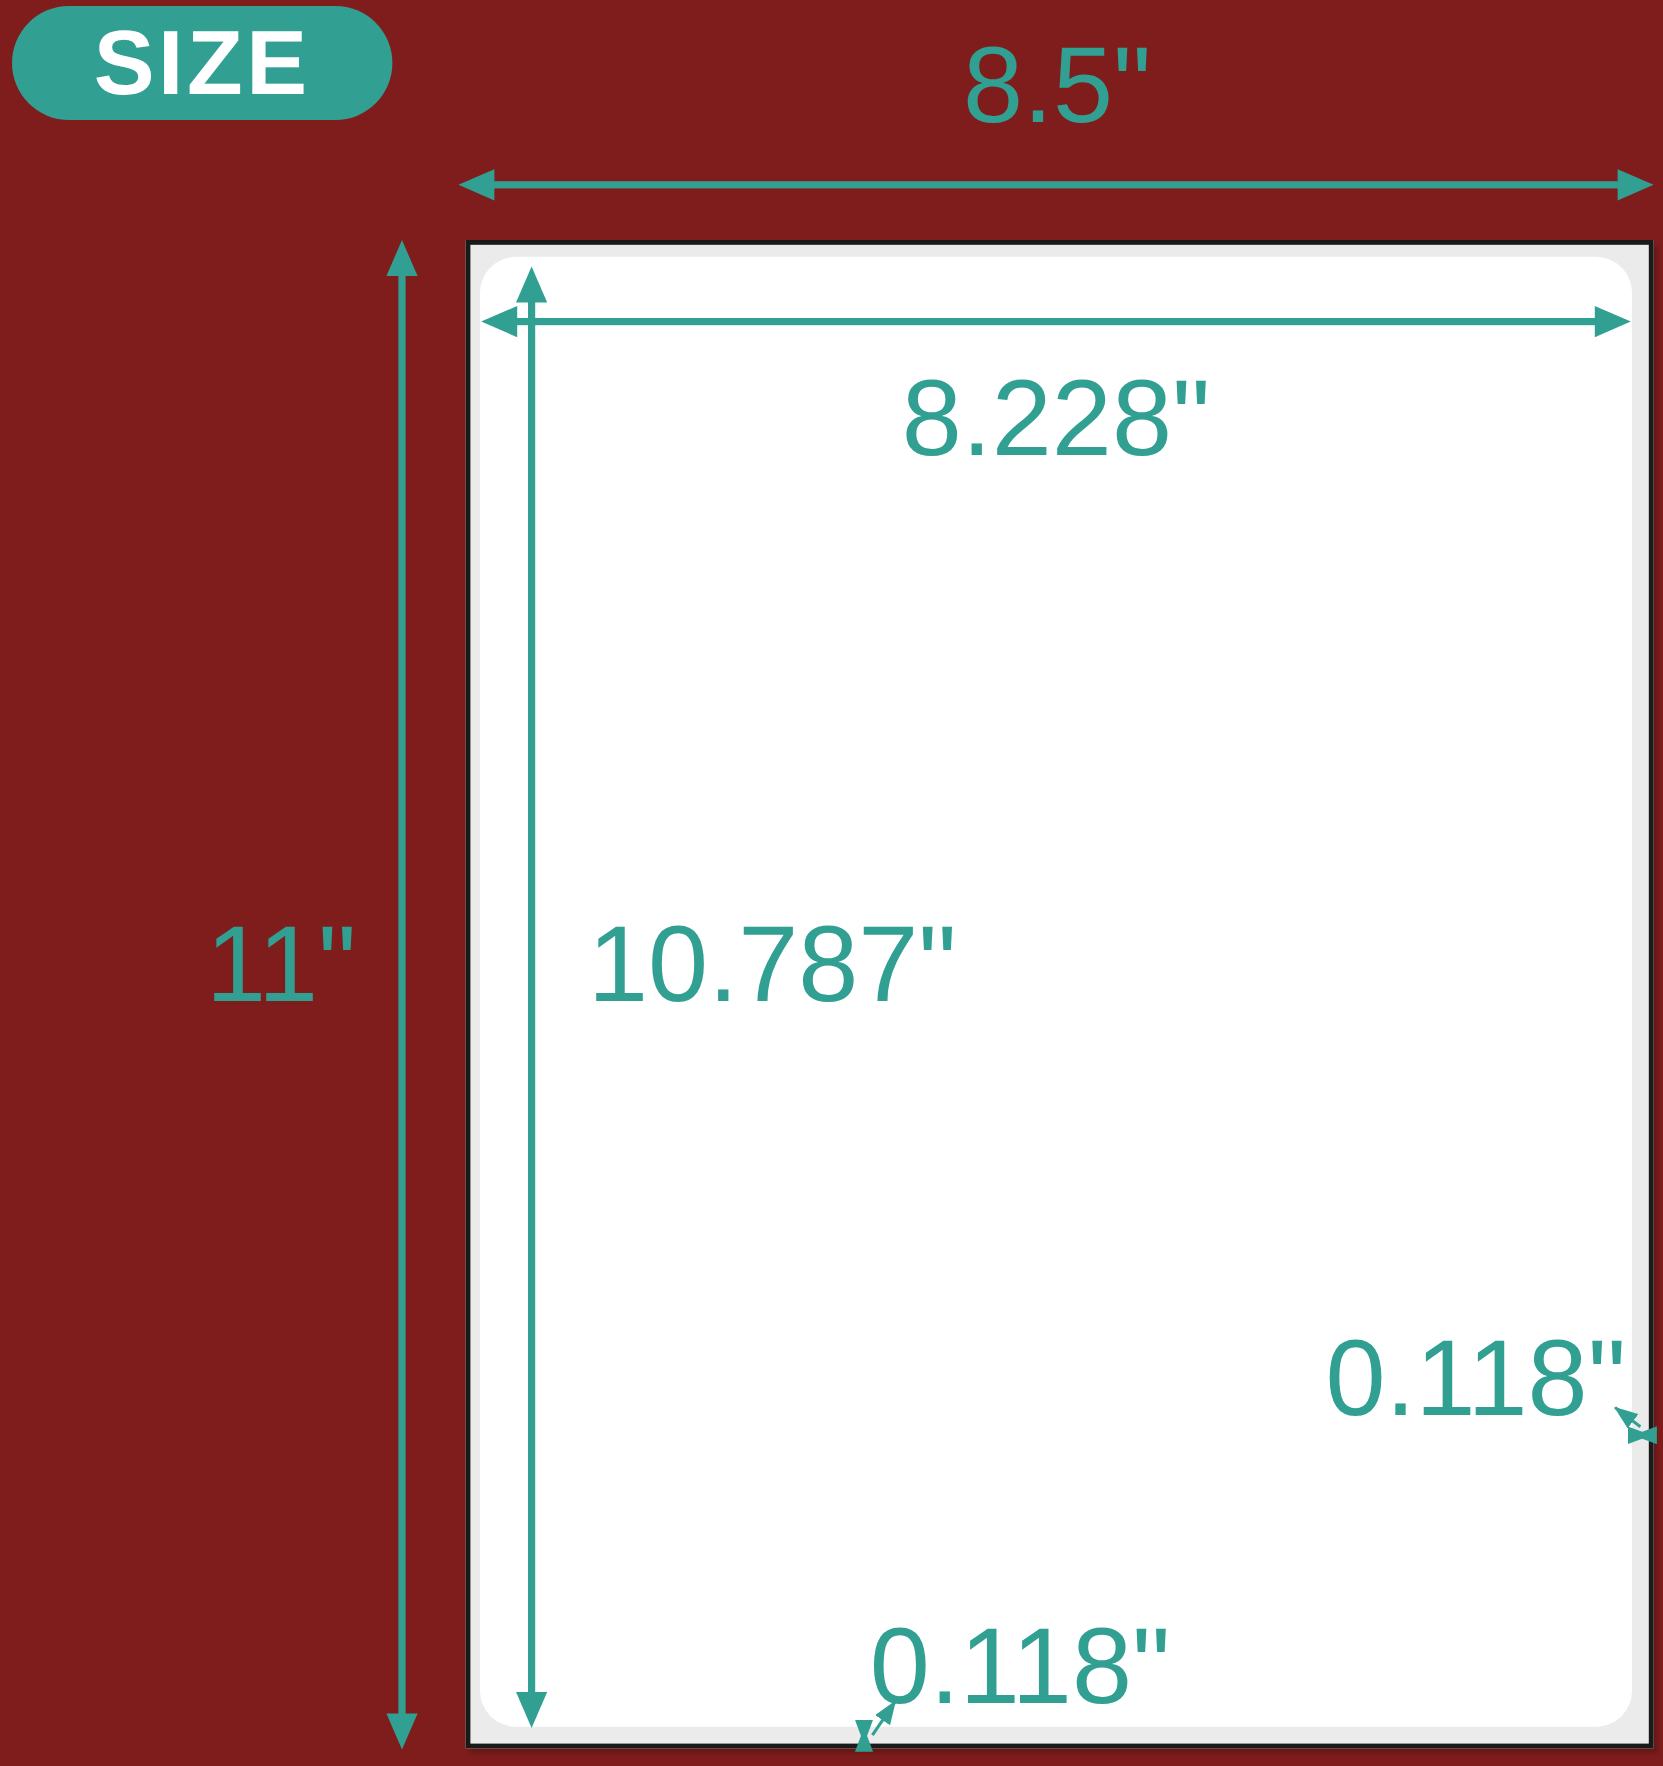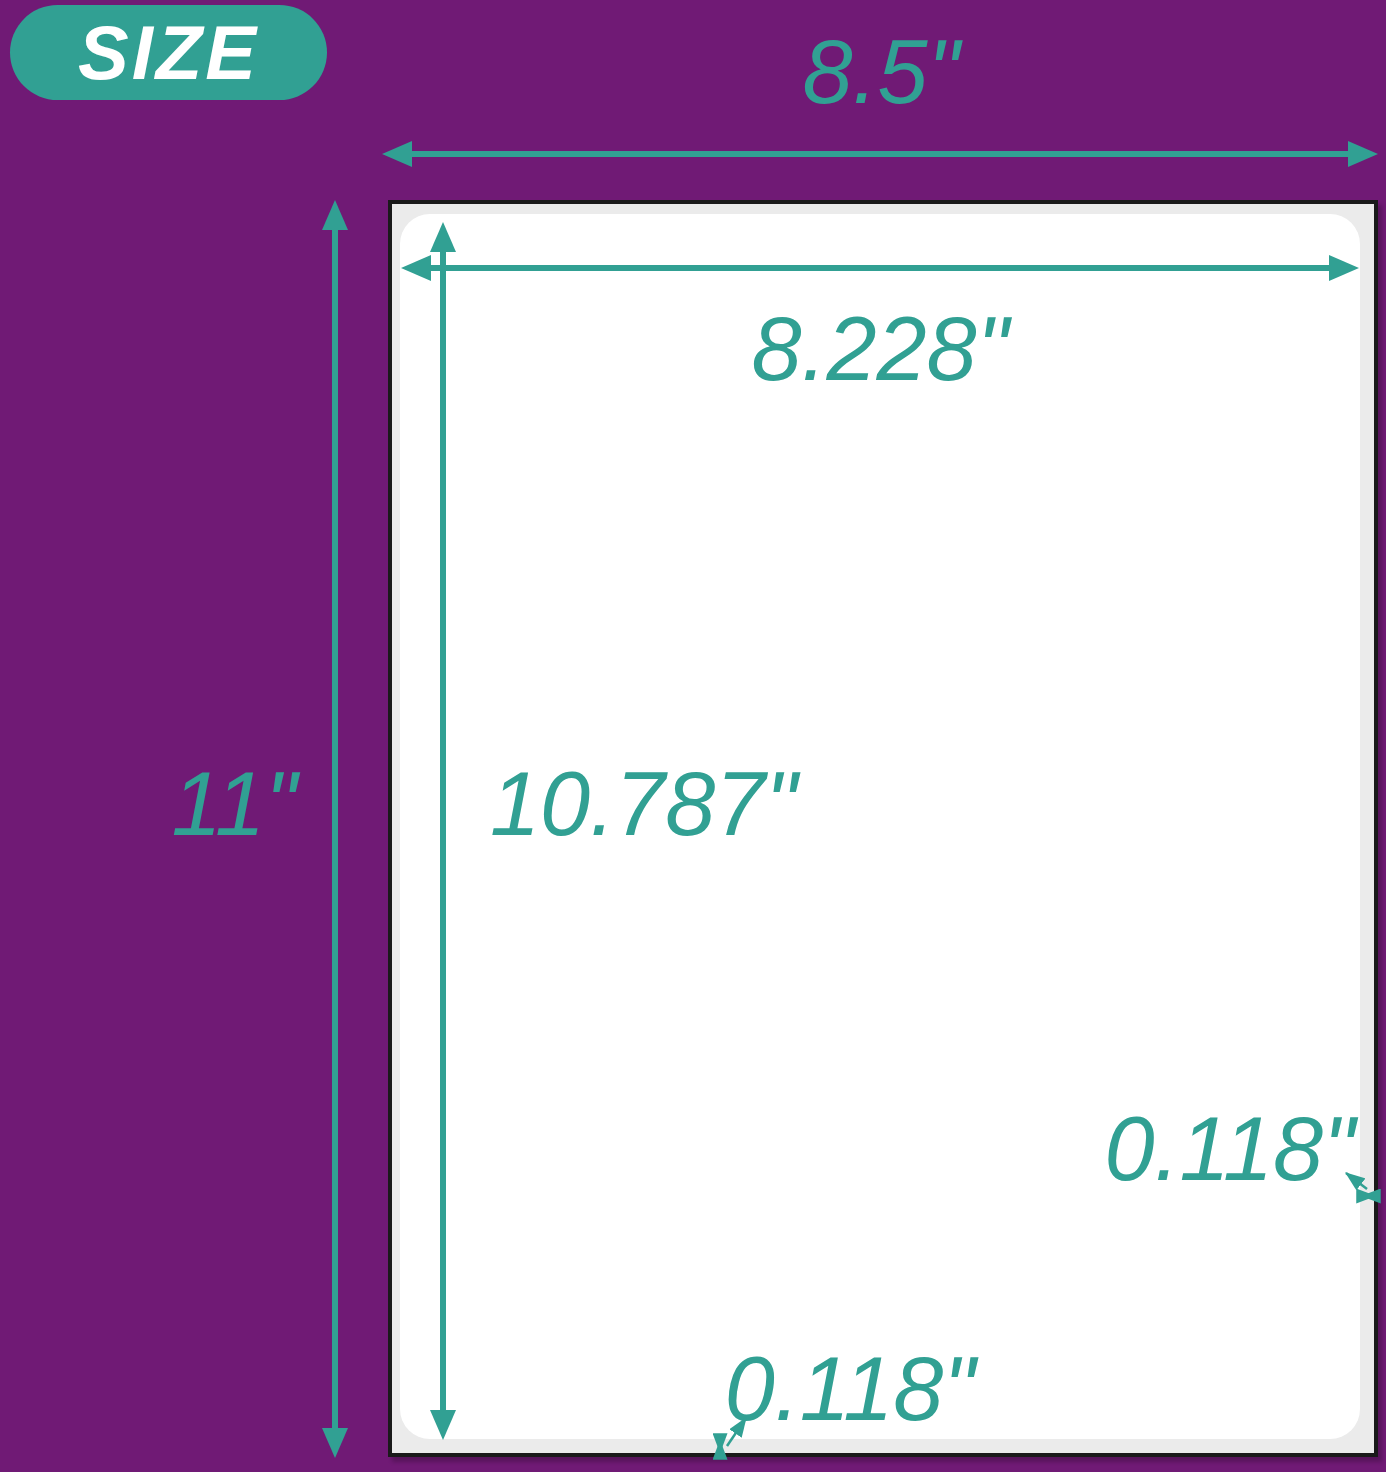--- a/index.html
+++ b/index.html
@@ -5,24 +5,23 @@
   :root {
     --accent: #31A093;
     --sheet-fill: #EBEBEB;
     --sheet-border: #1A1A1A;
   }
   html, body { margin:0; padding:0; background:#ffffff; }
   .canvas {
     position: relative;
     width: 1386px;
     height: 1472px;
-    background: #701a75;
+    background: #7f1d1d;
     overflow: hidden;
     font-family: "Liberation Sans", sans-serif;
-    font-style: italic;
   }
 
   
   .badge {
     position: absolute;
     left: 10px; top: 5px;
     width: 317px; height: 95px;
     background: var(--accent);
     border-radius: 50px;
     display: flex; align-items: center; justify-content: center;

